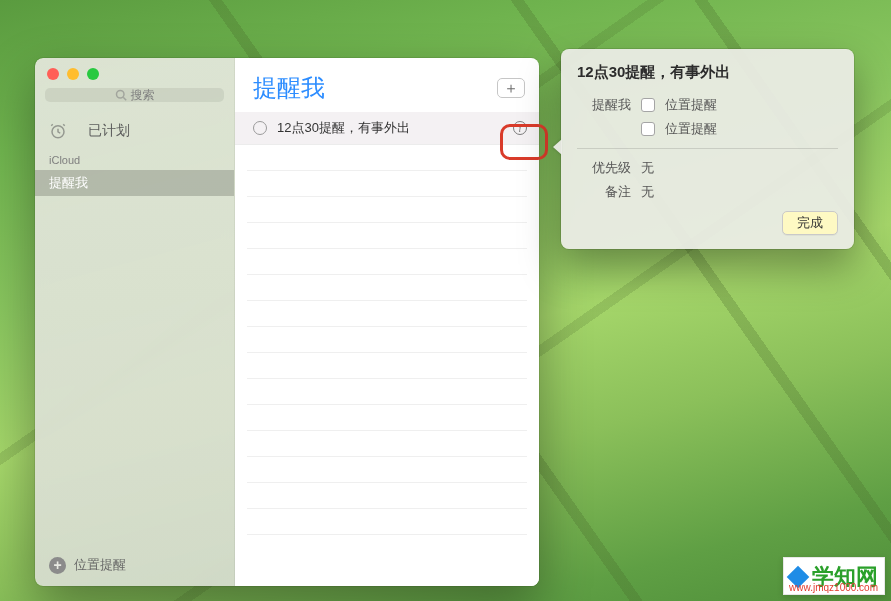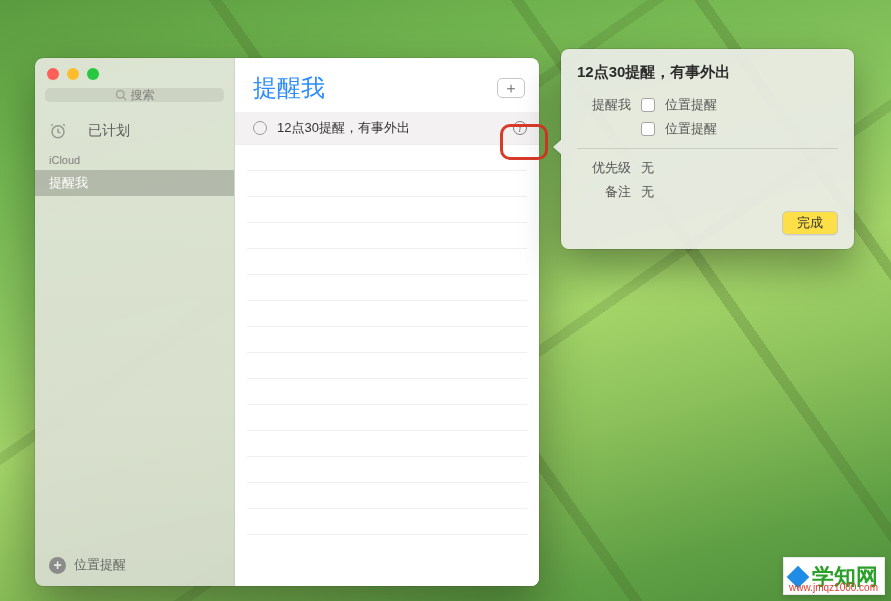--- a/index.html
+++ b/index.html
@@ -141,21 +141,21 @@
   filter:drop-shadow(-1px 0 1px rgba(0,0,0,.15));
 }
 .pop-title{font-weight:700;font-size:15px;margin-bottom:14px;color:#2c2c2c}
 .form-row{display:flex;align-items:center;gap:10px;margin-bottom:6px;font-size:13px;color:#555}
 .form-row .label{width:54px;text-align:right}
 .form-row .val{color:#555}
 .checkbox{width:14px;height:14px;border:1px solid #a5a5a5;border-radius:3px;background:#fff}
 .pop-hr{height:1px;background:rgba(0,0,0,.12);margin:10px 0}
 .pop-footer{display:flex;justify-content:flex-end;margin-top:10px}
 .done-btn{
-  background:#fde047;border:1px solid #c9c9c9;border-radius:5px;
+  background:#fef9c3;border:1px solid #c9c9c9;border-radius:5px;
   padding:2px 14px;font-size:13px;color:#333;
   box-shadow:0 1px 0 rgba(0,0,0,.04);
 }
 
 
 .wm{
   position:absolute;right:6px;bottom:6px;
   background:#ffffff;border:1px solid #e7e7e7;
   padding:4px 6px 2px;
   display:flex;align-items:center;gap:6px;

